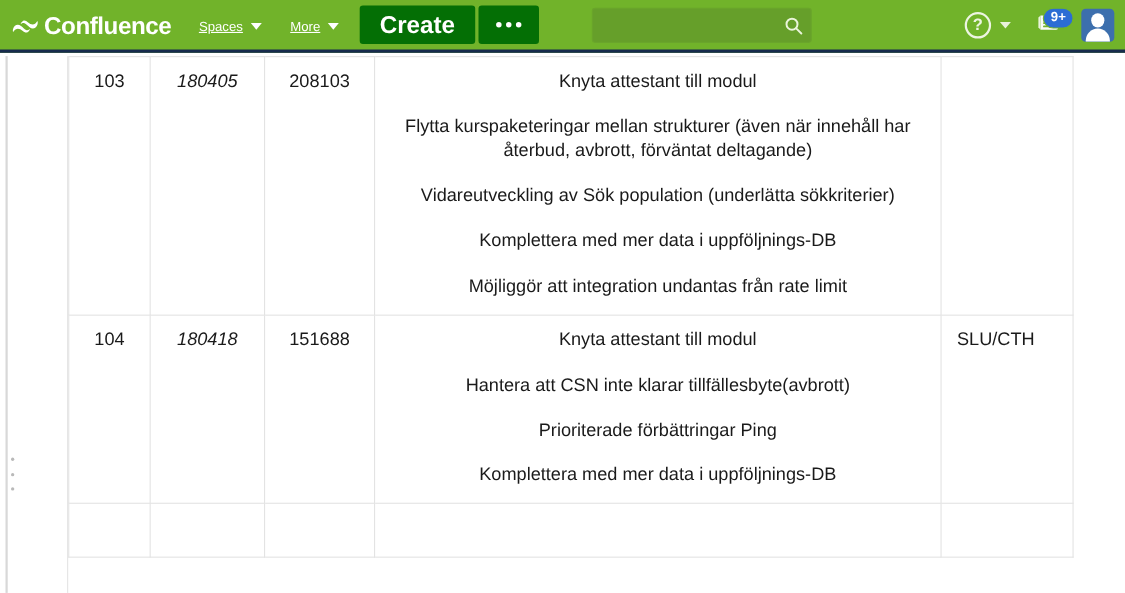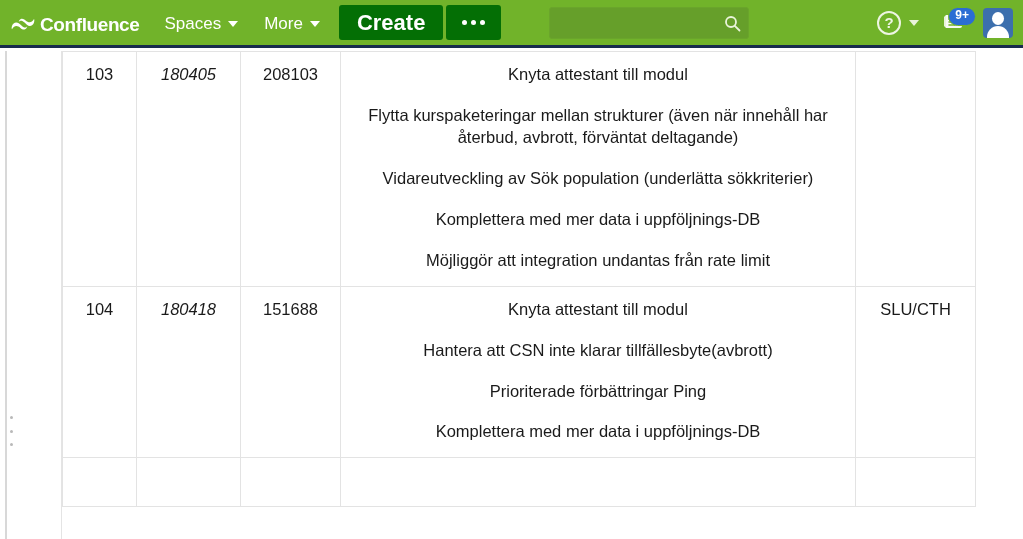--- a/index.html
+++ b/index.html
@@ -28,36 +28,37 @@
     padding: 0 12px 0 10px;
     height: 48px;
   }
   .logo-mark {
     width: 26px; height: 26px;
     margin-right: 4px;
     flex: 0 0 auto;
   }
   .logo-text {
     color: #ffffff;
-    font-size: 19px;
+    font-size: 22px;
     font-weight: bold;
     letter-spacing: -0.4px;
     line-height: 1;
     white-space: nowrap;
   }
 
   .nav-item {
     display: flex;
     align-items: center;
     height: 48px;
     padding: 0 13px;
     color: #ffffff;
-    font-size: 17px;
+    font-size: 12px;
     white-space: nowrap;
     cursor: pointer;
+    text-decoration: underline;
   }
   .nav-item .caret {
     margin-left: 7px;
     width: 0; height: 0;
     border-left: 5px solid transparent;
     border-right: 5px solid transparent;
     border-top: 6px solid #ffffff;
     display: inline-block;
   }
 
@@ -259,21 +260,21 @@
     vertical-align: top;
     padding: 12px 14px 14px 14px;
     font-size: 16.5px;
     color: #1a1a1a;
     line-height: 1.3;
   }
   td.c-num   { width: 74px;  text-align: center; }
   td.c-start { width: 104px; text-align: center; font-style: italic; }
   td.c-end   { width: 100px; text-align: center; }
   td.c-items { width: 515px; text-align: center; padding-left: 14px; }
-  td.c-org   { width: 120px; text-align: center; }
+  td.c-org   { width: 120px; text-align: left; }
 
   td.c-items p {
     margin: 0 0 19px 0;
     line-height: 1.33;
   }
   td.c-items p:last-child { margin-bottom: 0; }
   td.c-org .orgtxt { display: block; }
 </style>
 </head>
 <body>

